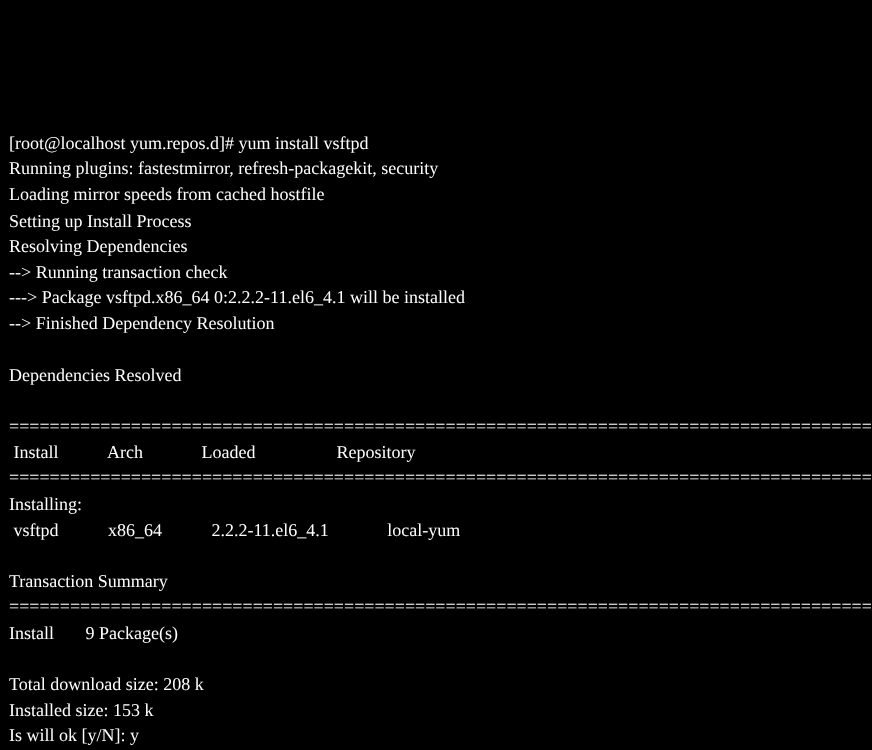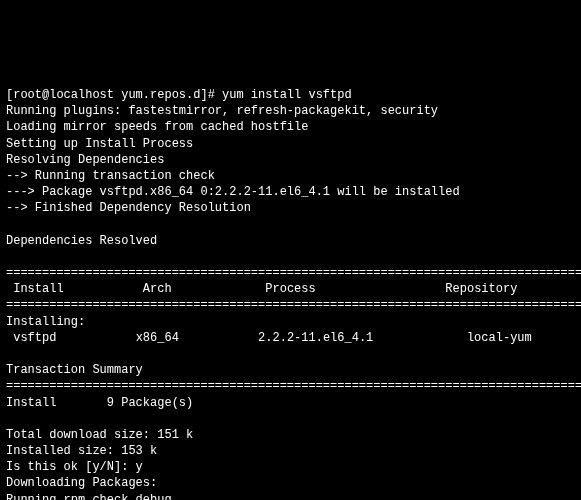--- a/index.html
+++ b/index.html
@@ -8,52 +8,52 @@
     background: #000;
     color: #fff;
     font-family: "Courier New", Courier, monospace;
     font-size: 12px;
     line-height: 1.35;
     width: 581px;
     box-sizing: border-box;
     white-space: pre;
     position: relative;
   }
-  .line { white-space: pre; }
+  .line { white-space: pre; font-family: Liberation Serif, serif; }
 </style>
 </head>
 <body>
 
 
 
 <div>
 <span class="line"><span>[root@localhost yum.repos.d]# </span><span>yum install vsftpd</span></span>
 <span class="line">Running plugins: fastestmirror, refresh-packagekit, security</span>
 <span class="line">Loading mirror speeds from cached hostfile</span>
 <span class="line">Setting up Install Process</span>
 <span class="line">Resolving Dependencies</span>
 <span class="line">--&gt; Running transaction check</span>
 <span class="line">---&gt; Package vsftpd.x86_64 0:2.2.2-11.el6_4.1 will be installed</span>
 <span class="line">--&gt; Finished Dependency Resolution</span>
 <span class="line"> </span>
 <span class="line">Dependencies Resolved</span>
 <span class="line"> </span>
 <span class="line">===============================================================================================</span>
-<span class="line"> <span>Install</span>           <span>Arch</span>             <span>Process</span>                  <span>Repository</span>             </span>
+<span class="line"> <span>Install</span>           <span>Arch</span>             <span>Loaded</span>                  <span>Repository</span>             </span>
 <span class="line">===============================================================================================</span>
 <span class="line">Installing:</span>
 <span class="line"><span> vsftpd</span>           <span>x86_64</span>           <span>2.2.2-11.el6_4.1</span>             <span>local-yum</span>            </span>
 <span class="line"> </span>
 <span class="line">Transaction Summary</span>
 <span class="line">===============================================================================================</span>
 <span class="line">Install       9 Package(s)</span>
 <span class="line"> </span>
-<span class="line">Total download size: 151 k</span>
+<span class="line">Total download size: 208 k</span>
 <span class="line">Installed size: 153 k</span>
-<span class="line">Is this ok [y/N]: y</span>
+<span class="line">Is will ok [y/N]: y</span>
 <span class="line">Downloading Packages:</span>
 <span class="line">Running rpm_check_debug</span>
 
 
 
 
 
 
 
 

